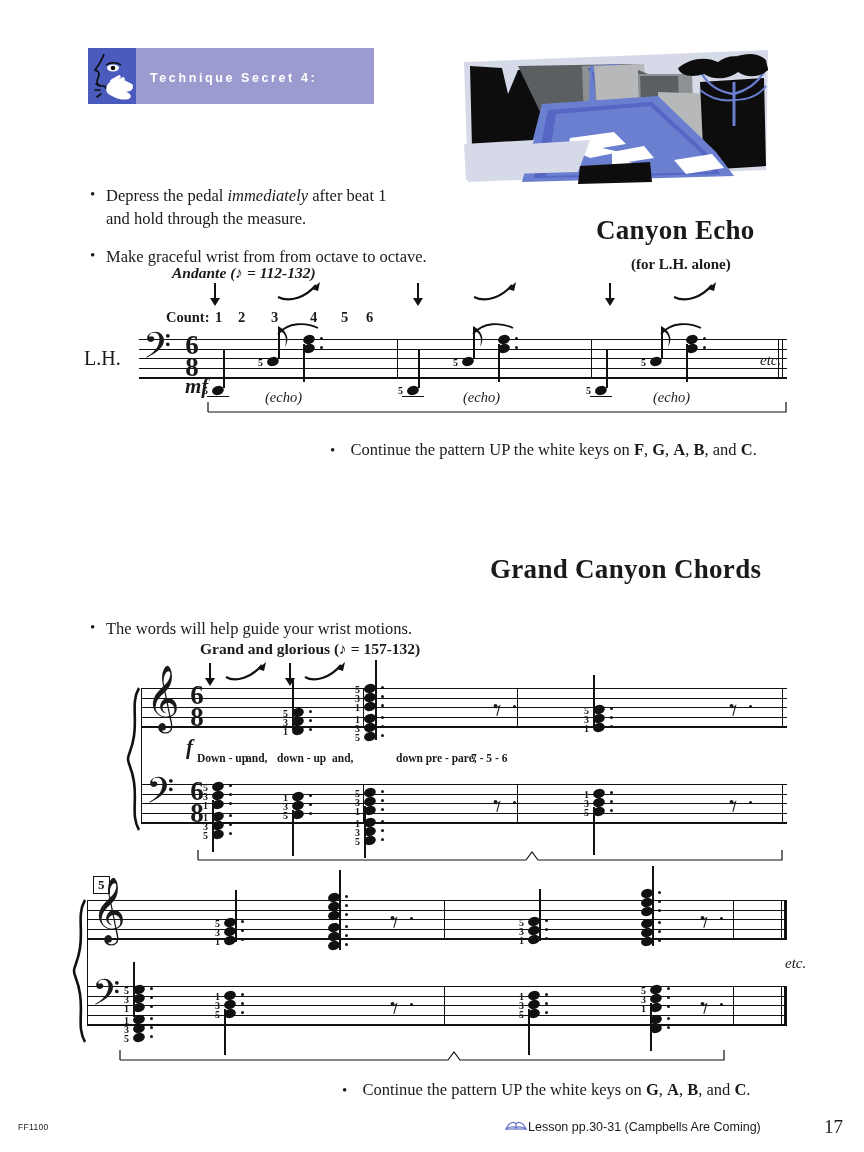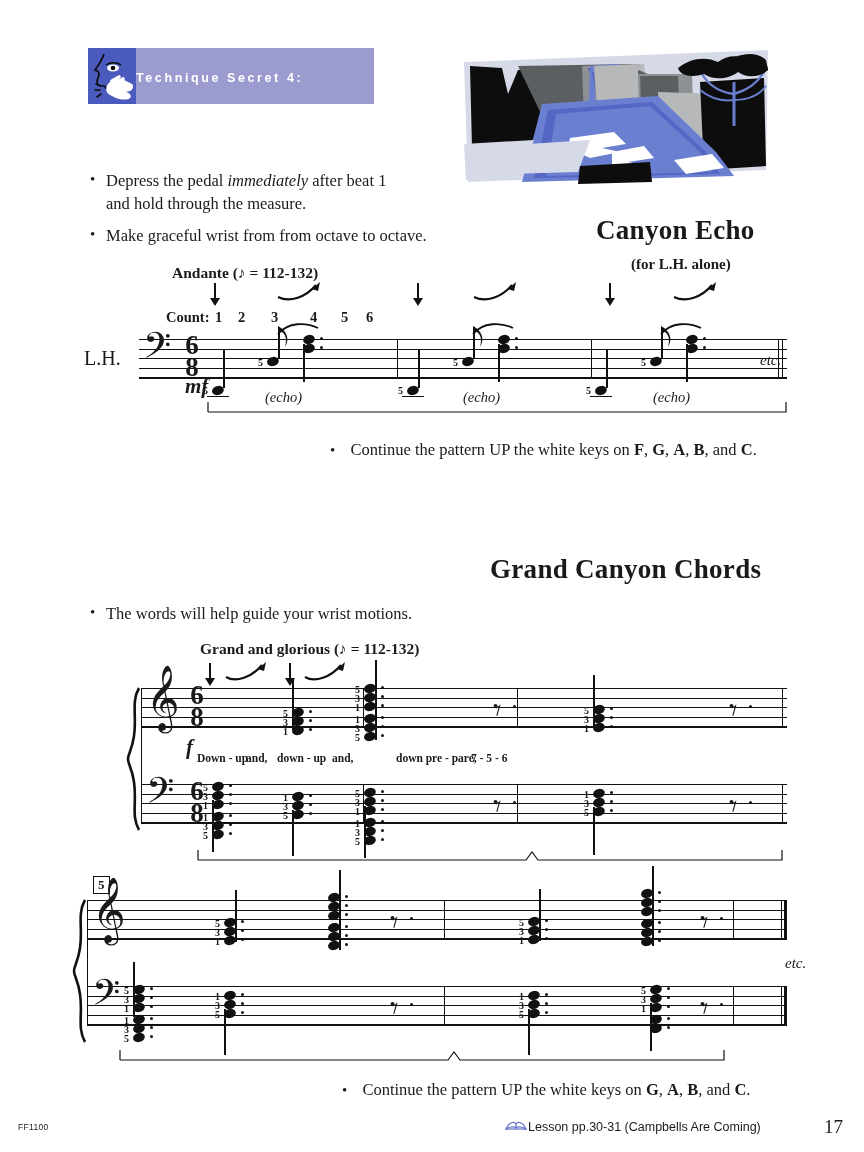--- a/index.html
+++ b/index.html
@@ -5,31 +5,31 @@
   html,body{margin:0;padding:0;background:#ffffff;}
   body{width:864px;height:1152px;position:relative;overflow:hidden;
        font-family:"Liberation Serif",serif;color:#1a1a1a;}
   .abs{position:absolute;}
 
   
   .tsbox{position:absolute;}
   .ts-head{display:flex;align-items:stretch;background:#9b9bd0;height:56px;}
   .ts-icon{width:48px;background:#4b5bbd;position:relative;flex:0 0 48px;overflow:hidden;}
   .ts-icon svg{position:absolute;left:0;top:0;}
-  .ts-txt{flex:1;padding:4px 10px 0 0;display:flex;flex-direction:column;justify-content:center;}
+  .ts-txt{flex:1;padding:4px 10px 0 14px;display:flex;flex-direction:column;justify-content:center;}
   .ts-label{font-family:"Liberation Sans",sans-serif;font-size:12.5px;font-weight:bold;
             color:#ffffff;letter-spacing:2.6px;line-height:1.15;}
   .ts-title{font-size:21px;font-weight:bold;color:#141414;line-height:1.15;margin-top:1px;
             font-family:"Liberation Serif",serif;}
   .ts-body{background:#dfe0f0;padding:9px 14px 10px 14px;font-size:16.5px;}
   .ts-body i{font-style:italic;}
 
   
   .blist{position:absolute;font-size:16.5px;line-height:1.38;}
-  .bitem{position:relative;padding-left:18px;margin-bottom:9px;}
+  .bitem{position:relative;padding-left:18px;margin-bottom:9px;margin-top:15px;}
   .bitem:before{content:"\2022";position:absolute;left:2px;top:-1px;font-size:15px;}
   .bitem i{font-style:italic;}
   .contline{position:absolute;font-size:16.5px;}
   .contline:before{content:"\2022";margin-right:11px;font-size:15px;}
   .contline b{font-weight:bold;}
 
   
   .ptitle{position:absolute;font-size:27px;font-weight:bold;letter-spacing:.3px;
           font-family:"Liberation Serif",serif;}
   .psub{position:absolute;font-size:15px;font-weight:bold;}
@@ -140,21 +140,21 @@
   <div class="bitem">
     <span>Make graceful wrist from from octave to octave.</span>
   </div>
 </div>
 
 <div class="ptitle" style="left:596px;top:215px;">Canyon Echo</div>
 <div class="psub" style="left:631px;top:256px;">(for L.H. alone)</div>
 
 <div class="abs" style="left:0;top:0;width:864px;height:430px;">
 
-  <div class="tempo" style="left:172px;top:264px;">Andante (♪ = 112-132)</div>
+  <div class="tempo" style="left:172px;top:264px;font-style:italic;">Andante (♪ = 112-132)</div>
 
   <div class="countlbl" style="left:166px;top:309px;">Count:</div>
   <div class="cnum" style="left:215px;top:309px;">1</div>
   <div class="cnum" style="left:238px;top:309px;">2</div>
   <div class="cnum" style="left:271px;top:309px;">3</div>
   <div class="cnum" style="left:310px;top:309px;">4</div>
   <div class="cnum" style="left:341px;top:309px;">5</div>
   <div class="cnum" style="left:366px;top:309px;">6</div>
 
   <svg class="abs" style="left:208px;top:283px;" width="14" height="24">
@@ -281,21 +281,21 @@
 <div class="ptitle" style="left:490px;top:554px;">Grand Canyon Chords</div>
 
 <div class="blist" style="left:88px;top:603px;width:400px;">
   <div class="bitem">
     <span>The words will help guide your wrist motions.</span>
   </div>
 </div>
 
 <div class="abs" style="left:0;top:0;width:864px;height:870px;">
 
-  <div class="tempo" style="left:200px;top:640px;">Grand and glorious (♪ = 112-132)</div>
+  <div class="tempo" style="left:200px;top:640px;">Grand and glorious (♪ = 157-132)</div>
 
   <svg class="abs" style="left:203px;top:663px;" width="14" height="24">
       <path d="M7,0 L7,17" stroke="#111" stroke-width="2"></path>
       <path d="M2,15 L7,23 L12,15 Z" fill="#111"></path>
     </svg>
   <svg class="abs" style="left:224px;top:661px;" width="46" height="22">
       <path d="M2,16 C12,22 28,16 38,4" stroke="#111" stroke-width="2.2" fill="none"></path>
       <path d="M42,1 L34,8 L40,10 Z" fill="#111"></path>
     </svg>
   <svg class="abs" style="left:283px;top:663px;" width="14" height="24">

